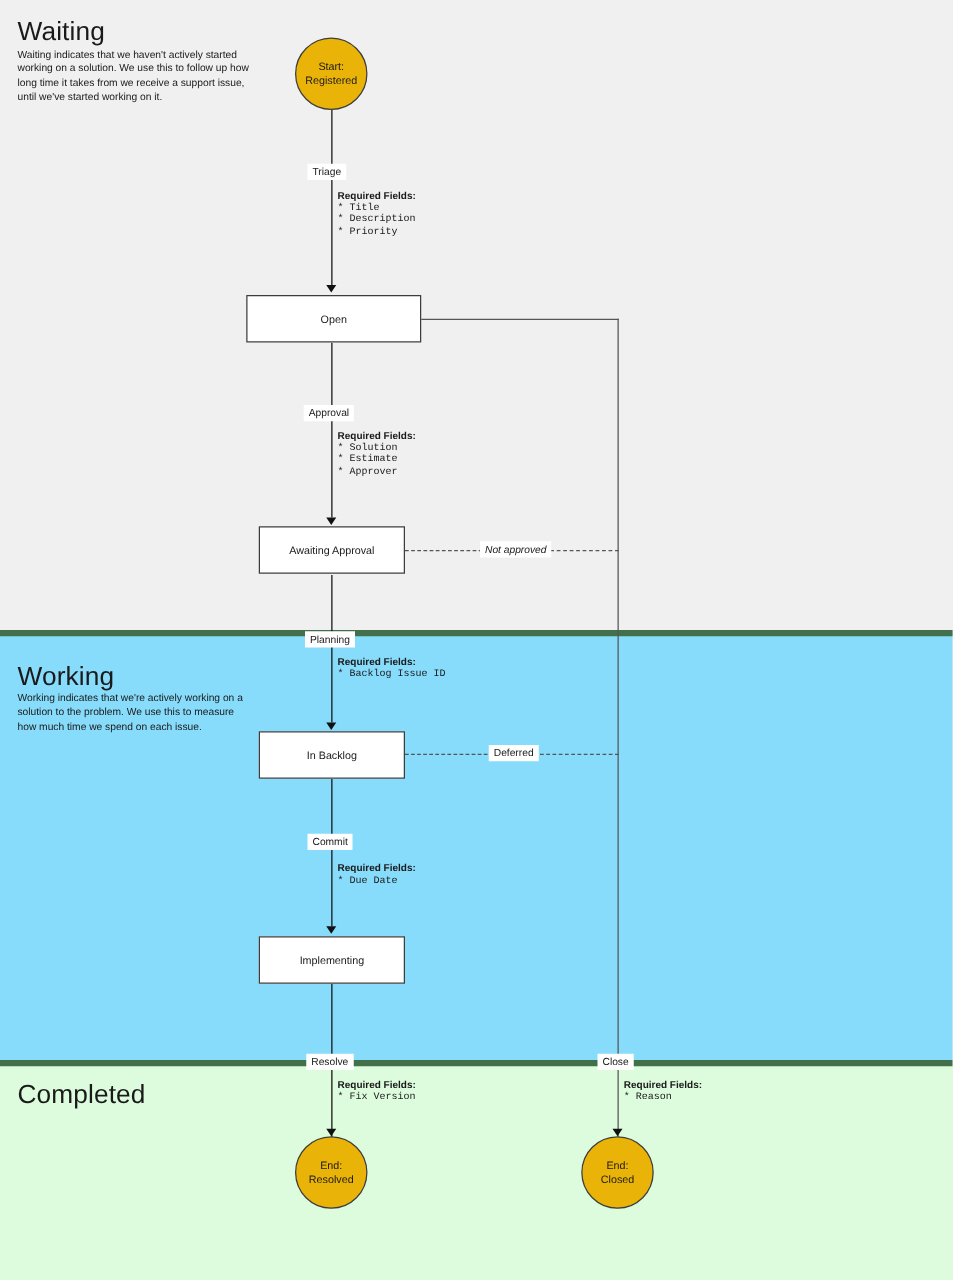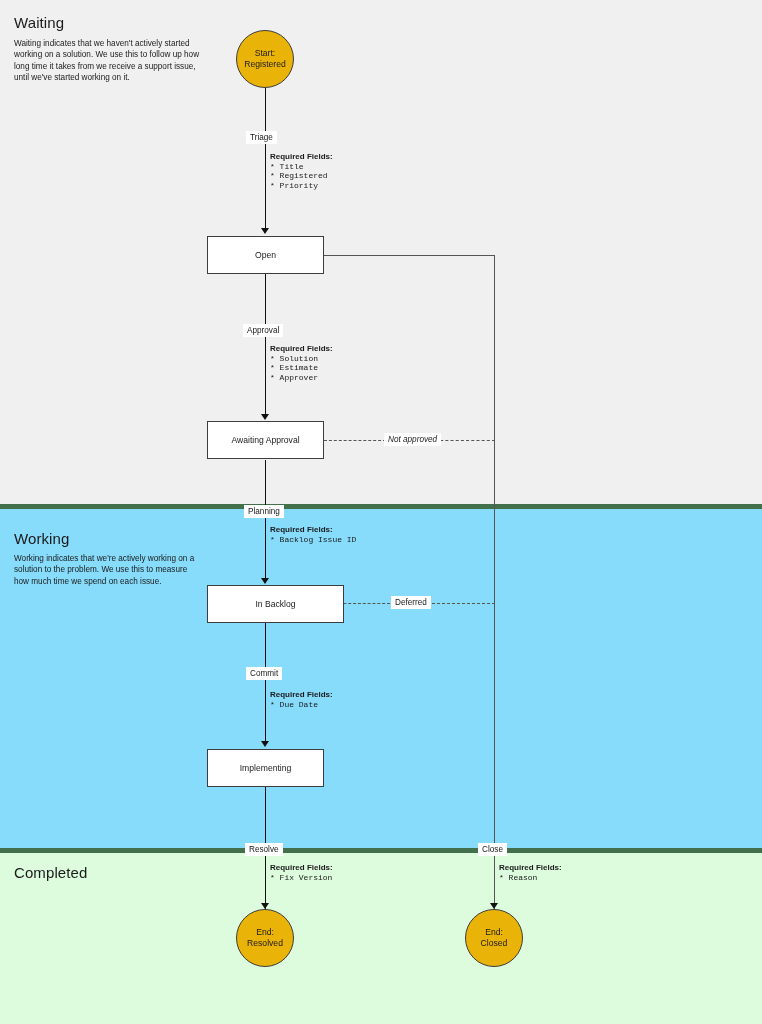--- a/index.html
+++ b/index.html
@@ -11,21 +11,21 @@
   }
   #canvas { position:relative; width:762px; height:1024px; }
 
   
   .band { position:absolute; left:0; width:762px; box-sizing:border-box; }
   .band-waiting   { top:0;    height:504px; background:#f0f0f0; }
   .band-working   { top:504px; height:344px; background:#87dcfb; border-top:5px solid #41704a; }
   .band-completed { top:848px; height:176px; background:#ddfcdd; border-top:5px solid #41704a; }
 
   .band-title {
-    position:absolute; font-size:15px; color:#1a1a1a; font-weight:400;
+    position:absolute; font-size:21px; color:#1a1a1a; font-weight:400;
     letter-spacing:0.1px; white-space:nowrap;
   }
   .band-desc {
     position:absolute; font-size:8.2px; line-height:11.4px; color:#1a1a1a;
     width:190px;
   }
 
   
   .node-box {
     position:absolute; box-sizing:border-box;
@@ -106,29 +106,29 @@
   <div class="arrow" style="left:261px; top:741px;"></div>
 
   <div class="vline" style="left:265px; top:787px; height:123px;"></div>
   <div class="arrow" style="left:261px; top:903px;"></div>
 
   <div class="node-circle" style="left:236px; top:30px; width:58px; height:58px;">
     <span>Start:</span>
     <span>Registered</span>
   </div>
 
-  <div class="node-box" style="left:207px; top:236px; width:117px; height:38px;">
+  <div class="node-box" style="left:197px; top:236px; width:140px; height:38px;">
     <span>Open</span>
   </div>
 
   <div class="node-box" style="left:207px; top:421px; width:117px; height:38px;justify-content:center;">
     <span>Awaiting Approval</span>
   </div>
 
-  <div class="node-box" style="left:207px; top:585px; width:137px; height:38px;">
+  <div class="node-box" style="left:207px; top:585px; width:117px; height:38px;">
     <span>In Backlog</span>
   </div>
 
   <div class="node-box" style="left:207px; top:749px; width:117px; height:38px;">
     <span>Implementing</span>
   </div>
 
   <div class="node-circle" style="left:236px; top:909px; width:58px; height:58px;">
     <span>End:</span>
     <span>Resolved</span>
@@ -136,21 +136,21 @@
 
   <div class="node-circle" style="left:465px; top:909px; width:58px; height:58px;">
     <span>End:</span>
     <span>Closed</span>
   </div>
 
   <div class="edge-label" style="left:246px; top:131px;">Triage</div>
   <div class="req" style="left:270px; top:152px;">
     <b>Required Fields:</b>
     <span>* Title</span>
-    <span>* Registered</span>
+    <span>* Description</span>
     <span>* Priority</span>
   </div>
 
   <div class="edge-label" style="left:243px; top:324px;">Approval</div>
   <div class="req" style="left:270px; top:344px;">
     <b>Required Fields:</b>
     <span>* Solution</span>
     <span>* Estimate</span>
     <span>* Approver</span>
   </div>

